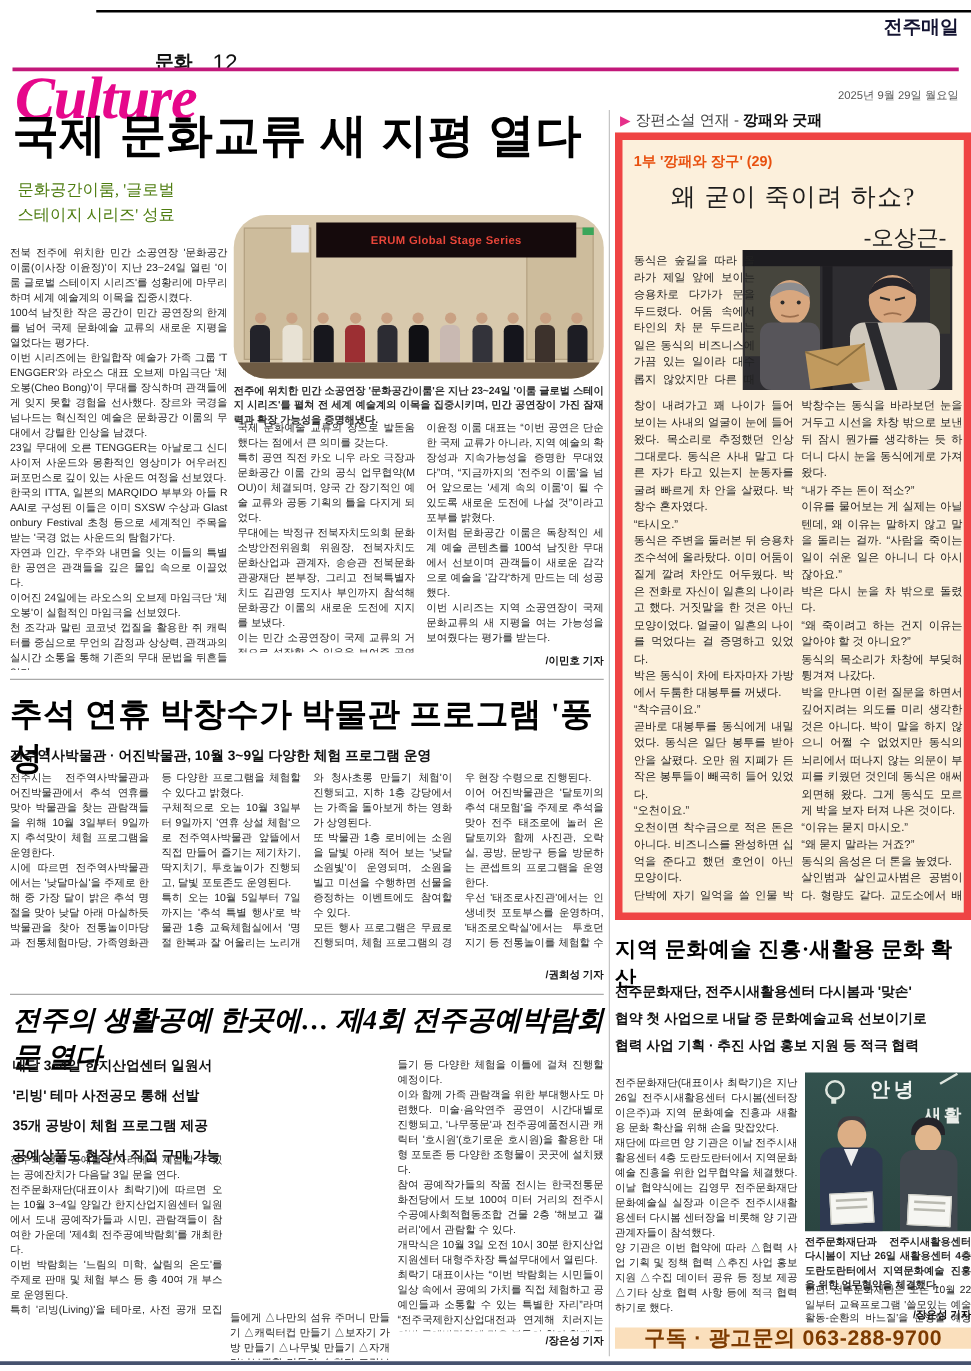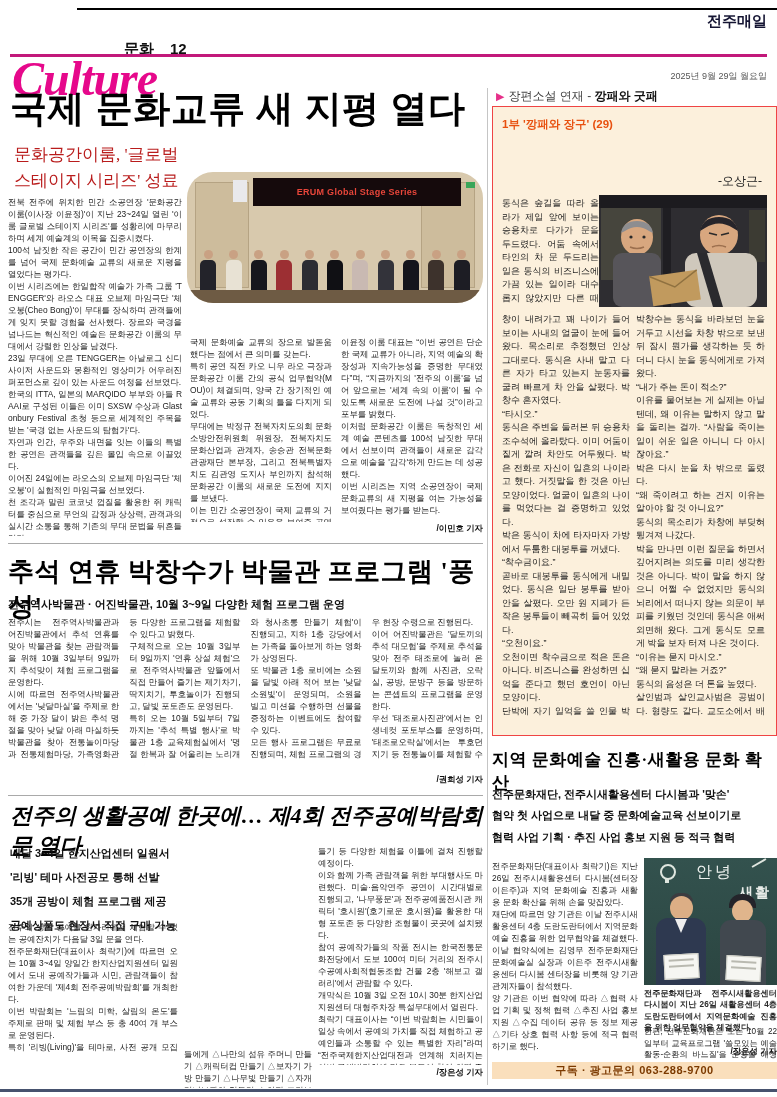--- a/index.html
+++ b/index.html
@@ -4,35 +4,35 @@
 <style>
   html,body{margin:0;padding:0;background:#f2f2f2;}
   .page{position:relative;width:777px;height:1097px;background:#ffffff;overflow:hidden;
         font-family:"Liberation Sans",sans-serif;color:#111;}
   .abs{position:absolute;}
   
   .top-rule{left:77px;top:8px;width:700px;height:2px;background:#000;}
   .logo{left:12px;top:14px;font-family:Liberation Serif, serif;font-style:italic;font-weight:900;
         font-size:48px;color:#e6088b;letter-spacing:-1px;margin-top:37px;}
   .section-name{left:124px;top:40px;font-size:15px;font-weight:800;}
-  .page-num{left:170px;top:40px;font-size:15px;font-weight:700;text-align:right;}
+  .page-num{left:170px;top:40px;font-size:18px;font-weight:400;text-align:right;}
   .paper-name{right:10px;top:12px;font-family:"Liberation Serif",serif;font-weight:900;font-size:15px;color:#141432;}
   .issue-date{right:10px;top:38px;font-size:9px;color:#555;margin-top:32px;}
   .magenta-rule{left:10px;top:54px;width:757px;height:3px;background:#c2187a;}
   
   .copy{font-size:8.4px;line-height:1.43;color:#1c1c1c;text-align:justify;
         white-space:pre-line;word-break:break-all;overflow:hidden;}
   .byline{font-size:8.4px;font-weight:800;color:#111;text-align:right;}
   .caption{font-size:8.2px;font-weight:700;color:#2b2b2b;line-height:1.4;text-align:justify;word-break:break-all;}
   .hrule{height:1px;background:#a9a9a9;}
   .vrule{width:1px;background:#c5c5c5;}
   
   .a1-headline{left:10px;top:84px;width:476px;font-size:37px;font-weight:900;letter-spacing:0.5px;color:#000;}
-  .a1-subhead{left:14px;top:142px;width:170px;font-family:"Liberation Serif",serif;font-size:17px;
-              line-height:1.55;color:#b91c1c;white-space:pre-line;}
+  .a1-subhead{left:14px;top:142px;width:170px;font-family:"Liberation Serif",serif;font-size:13px;
+              line-height:1.55;color:#4d7c0f;white-space:pre-line;}
   .photo1{left:187px;top:172px;width:296px;height:131px;background:#d8c9ad;overflow:hidden;border-radius:26px;}
   .photo1 .door{position:absolute;top:10px;width:52px;height:104px;background:#cdbc9c;border:1px solid #b5a383;}
   .photo1 .banner{position:absolute;left:66px;top:6px;width:208px;height:28px;background:#150a0c;
                   color:#e8463a;font-size:9px;font-weight:800;display:flex;align-items:center;justify-content:center;
                   letter-spacing:0.3px;}
   .photo1 .banner-poster{position:absolute;left:46px;top:8px;width:14px;height:22px;background:#e9e9ec;}
   .photo1 .exit{position:absolute;right:8px;top:10px;width:9px;height:6px;background:#3aa65a;}
   .photo1 .floor{position:absolute;left:0;bottom:0;width:100%;height:13px;background:#6e5b44;}
   .people{position:absolute;left:4px;right:4px;bottom:13px;display:flex;justify-content:space-evenly;align-items:flex-end;}
   .person{display:flex;flex-direction:column;align-items:center;}
@@ -73,57 +73,57 @@
   .poster-e2{text-align:center;font-size:6.2px;font-weight:800;color:#c0392b;}
   .poster-e3{text-align:center;font-size:5.6px;color:#666;}
   .a3col2{left:184px;top:1048px;width:128px;height:40px;}
   .a3col3{left:318px;top:845px;width:165px;height:220px;}
   .a3-byline{left:318px;top:1067px;width:165px;}
   
   .vdiv{left:487px;top:88px;height:997px;}
   .novel-label{left:496px;top:88px;font-size:12px;color:#444;}
   .novel-label .arrow{color:#e6308a;font-size:11px;margin-right:4px;}
   .novel-label .nl-title{font-weight:900;color:#111;}
-  .novel-box{left:492px;top:106px;width:285px;height:630px;background:#fcf0dc;border:1px solid #ef4444;
+  .novel-box{left:492px;top:106px;width:285px;height:630px;background:#fcf0dc;border:6px solid #ef4444;
              box-sizing:border-box;}
   .novel-part{position:absolute;left:9px;top:10px;font-size:11.5px;font-weight:800;color:#e8500f;}
   .novel-title{position:absolute;left:0;top:32px;width:100%;text-align:center;
                font-family:"Liberation Serif",serif;font-size:20px;color:#1d1d1d;letter-spacing:1px;}
-  .novel-author{position:absolute;right:14px;top:66px;font-family:"Liberation Serif",serif;font-size:12px;color:#222;}
+  .novel-author{position:absolute;right:14px;top:66px;font-family:"Liberation Serif",serif;font-size:18px;color:#222;}
   .novel-illu{position:absolute;right:9px;top:88px;width:168px;height:112px;}
   .ncopy{font-size:9px;line-height:1.5;color:#222;text-align:justify;white-space:pre-line;
          word-break:break-all;overflow:hidden;position:absolute;}
   .ncol0{left:9px;top:90px;width:97px;height:110px;}
   .ncol1{left:9px;top:206px;width:128px;height:406px;}
   .ncol2{left:143px;top:206px;width:129px;height:406px;}
   
   .a4-headline{left:492px;top:748px;width:285px;font-family:"Liberation Serif",serif;font-weight:800;
                font-size:17px;letter-spacing:0.5px;color:#000;}
   .a4-subheads{left:492px;top:784px;width:285px;font-size:11px;font-weight:800;line-height:1.95;color:#111;}
   .a4col1{left:492px;top:860px;width:146px;height:192px;}
   .photo4{left:644px;top:858px;width:133px;height:127px;background:linear-gradient(#33524e,#2b4541);overflow:hidden;}
-  .chalk1{position:absolute;left:52px;top:4px;color:#eef2ef;font-weight:400;font-size:16px;letter-spacing:3px;}
+  .chalk1{position:absolute;left:52px;top:4px;color:#eef2ef;font-weight:700;font-size:16px;letter-spacing:3px;}
   .chalk2{position:absolute;right:6px;top:26px;color:#e8ecе8;color:#e8ece8;font-weight:800;font-size:14px;letter-spacing:2px;}
   .bulb{position:absolute;left:16px;top:6px;width:12px;height:12px;border:2px solid #dfe6df;border-radius:50%;}
   .bulb:after{content:"";position:absolute;left:3px;top:12px;width:4px;height:5px;background:#dfe6df;}
   .leaf{position:absolute;right:10px;top:4px;width:16px;height:2px;background:#dfe6df;transform:rotate(-30deg);}
   .man-head{position:absolute;left:26px;top:38px;width:23px;height:24px;border-radius:50%;background:#dcae85;}
   .man-hair{position:absolute;left:26px;top:35px;width:23px;height:9px;border-radius:10px 10px 0 0;background:#3c3c40;}
   .man-body{position:absolute;left:12px;top:60px;width:50px;height:67px;border-radius:12px 12px 0 0;background:#2e3950;}
   .man-shirt{position:absolute;left:31px;top:61px;width:12px;height:14px;background:#eee;clip-path:polygon(0 0,100% 0,50% 100%);}
   .wom-head{position:absolute;left:88px;top:42px;width:21px;height:22px;border-radius:50%;background:#e0b58c;}
   .wom-hair{position:absolute;left:85px;top:36px;width:27px;height:14px;border-radius:12px 12px 0 0;background:#24242a;}
   .wom-body{position:absolute;left:76px;top:62px;width:46px;height:65px;border-radius:11px 11px 0 0;background:#41484f;}
   .cert{position:absolute;width:33px;height:23px;background:#f6f6f2;border:1px solid #cfcfc6;}
   .cert i{display:block;height:2px;background:#b9b9b0;margin:4px 4px 0 4px;}
   .cap4{left:644px;top:988px;width:133px;}
   .a4tail{left:644px;top:1026px;width:133px;height:34px;font-size:8.2px;}
   .a4-byline{left:644px;top:1046px;width:133px;}
   .footer-bar{left:492px;top:1062px;width:285px;height:17px;background:#fadfbc;color:#7c3a00;
-              font-weight:800;font-size:11px;text-align:center;line-height:17px;letter-spacing:0.5px;}
+              font-weight:800;font-size:17px;text-align:center;line-height:17px;letter-spacing:0.5px;}
   .bottom-rule{left:0;top:1089px;width:777px;height:3px;background:#46526e;}
 </style>
 </head>
 <body>
 
 <div class="page">
 
   <div class="abs top-rule"></div>
   <div class="abs logo">Culture</div>
   <div class="abs section-name">문화</div>
@@ -183,20 +183,21 @@
           <div class="p-head"></div>
           <div class="p-body" style="background:#3d322c;"></div>
         </div>
       <div class="person">
           <div class="p-head"></div>
           <div class="p-body" style="background:#1d1d24;"></div>
         </div>
     </div>
     <div class="floor"></div>
   </div>
+  <div class="abs caption caption-1 cap1">전주에 위치한 민간 소공연장 '문화공간이룸'은 지난 23~24일 '이룸 글로벌 스테이지 시리즈'를 펼쳐 전 세계 예술계의 이목을 집중시키며, 민간 공연장이 가진 잠재력과 확장 가능성을 증명해냈다.</div>
 
   <div class="abs copy a1col1">전북 전주에 위치한 민간 소공연장 '문화공간 이룸(이사장 이윤정)'이 지난 23~24일 열린 '이룸 글로벌 스테이지 시리즈'를 성황리에 마무리하며 세계 예술계의 이목을 집중시켰다.
 100석 남짓한 작은 공간이 민간 공연장의 한계를 넘어 국제 문화예술 교류의 새로운 지평을 열었다는 평가다.
 이번 시리즈에는 한일합작 예술가 가족 그룹 'TENGGER'와 라오스 대표 오브제 마임극단 '체오봉(Cheo Bong)'이 무대를 장식하며 관객들에게 잊지 못할 경험을 선사했다. 장르와 국경을 넘나드는 혁신적인 예술은 문화공간 이룸의 무대에서 강렬한 인상을 남겼다.
 23일 무대에 오른 TENGGER는 아날로그 신디사이저 사운드와 몽환적인 영상미가 어우러진 퍼포먼스로 깊이 있는 사운드 여정을 선보였다.
 한국의 ITTA, 일본의 MARQIDO 부부와 아들 RAAI로 구성된 이들은 이미 SXSW 수상과 Glastonbury Festival 초청 등으로 세계적인 주목을 받는 '국경 없는 사운드의 탐험가'다.
 자연과 인간, 우주와 내면을 잇는 이들의 특별한 공연은 관객들을 깊은 몰입 속으로 이끌었다.
 이어진 24일에는 라오스의 오브제 마임극단 '체오봉'이 실험적인 마임극을 선보였다.
 천 조각과 말린 코코넛 껍질을 활용한 쥐 캐릭터를 중심으로 무언의 감정과 상상력, 관객과의 실시간 소통을 통해 기존의 무대 문법을 뒤흔들었다.
 라오스 대표 민간극장 '카오 니우 라오 극장'이 배출한 체오봉은 한국 관객과 예술적 교감을 이루며 진한 여운을 남겼다.
@@ -255,20 +256,21 @@
   <div class="abs byline a3-byline">/장은성 기자</div>
 
   <div class="abs vrule vdiv"></div>
 
   <div class="abs novel-label">
     <span class="arrow">▶</span><span>장편소설 연재 - </span><span class="nl-title">깡패와 굿패</span>
   </div>
 
   <div class="abs novel-box">
     <div class="novel-part">1부 '깡패와 장구' (29)</div>
+    <div class="novel-title">왜 굳이 죽이려 하쇼?</div>
     <div class="novel-author">-오상근-</div>
     <svg class="novel-illu" viewBox="0 0 168 112">
       <rect width="168" height="112" fill="#2e2d31"></rect>
       <rect x="0" y="0" width="168" height="13" fill="#1c1b1f"></rect>
       <rect x="2" y="13" width="60" height="72" fill="#46453d"></rect>
       <rect x="150" y="15" width="16" height="52" fill="#3c3b33"></rect>
       <ellipse cx="38" cy="42" rx="16" ry="18" fill="#d8a77f"></ellipse>
       <path d="M22,38 q2,-12 16,-12 q14,0 16,12 l-4,-2 q-12,-8 -24,0 z" fill="#8d8d90"></path>
       <circle cx="32" cy="42" r="1.6" fill="#2a2a2a"></circle>
         <circle cx="45" cy="42" r="1.6" fill="#2a2a2a"></circle>

